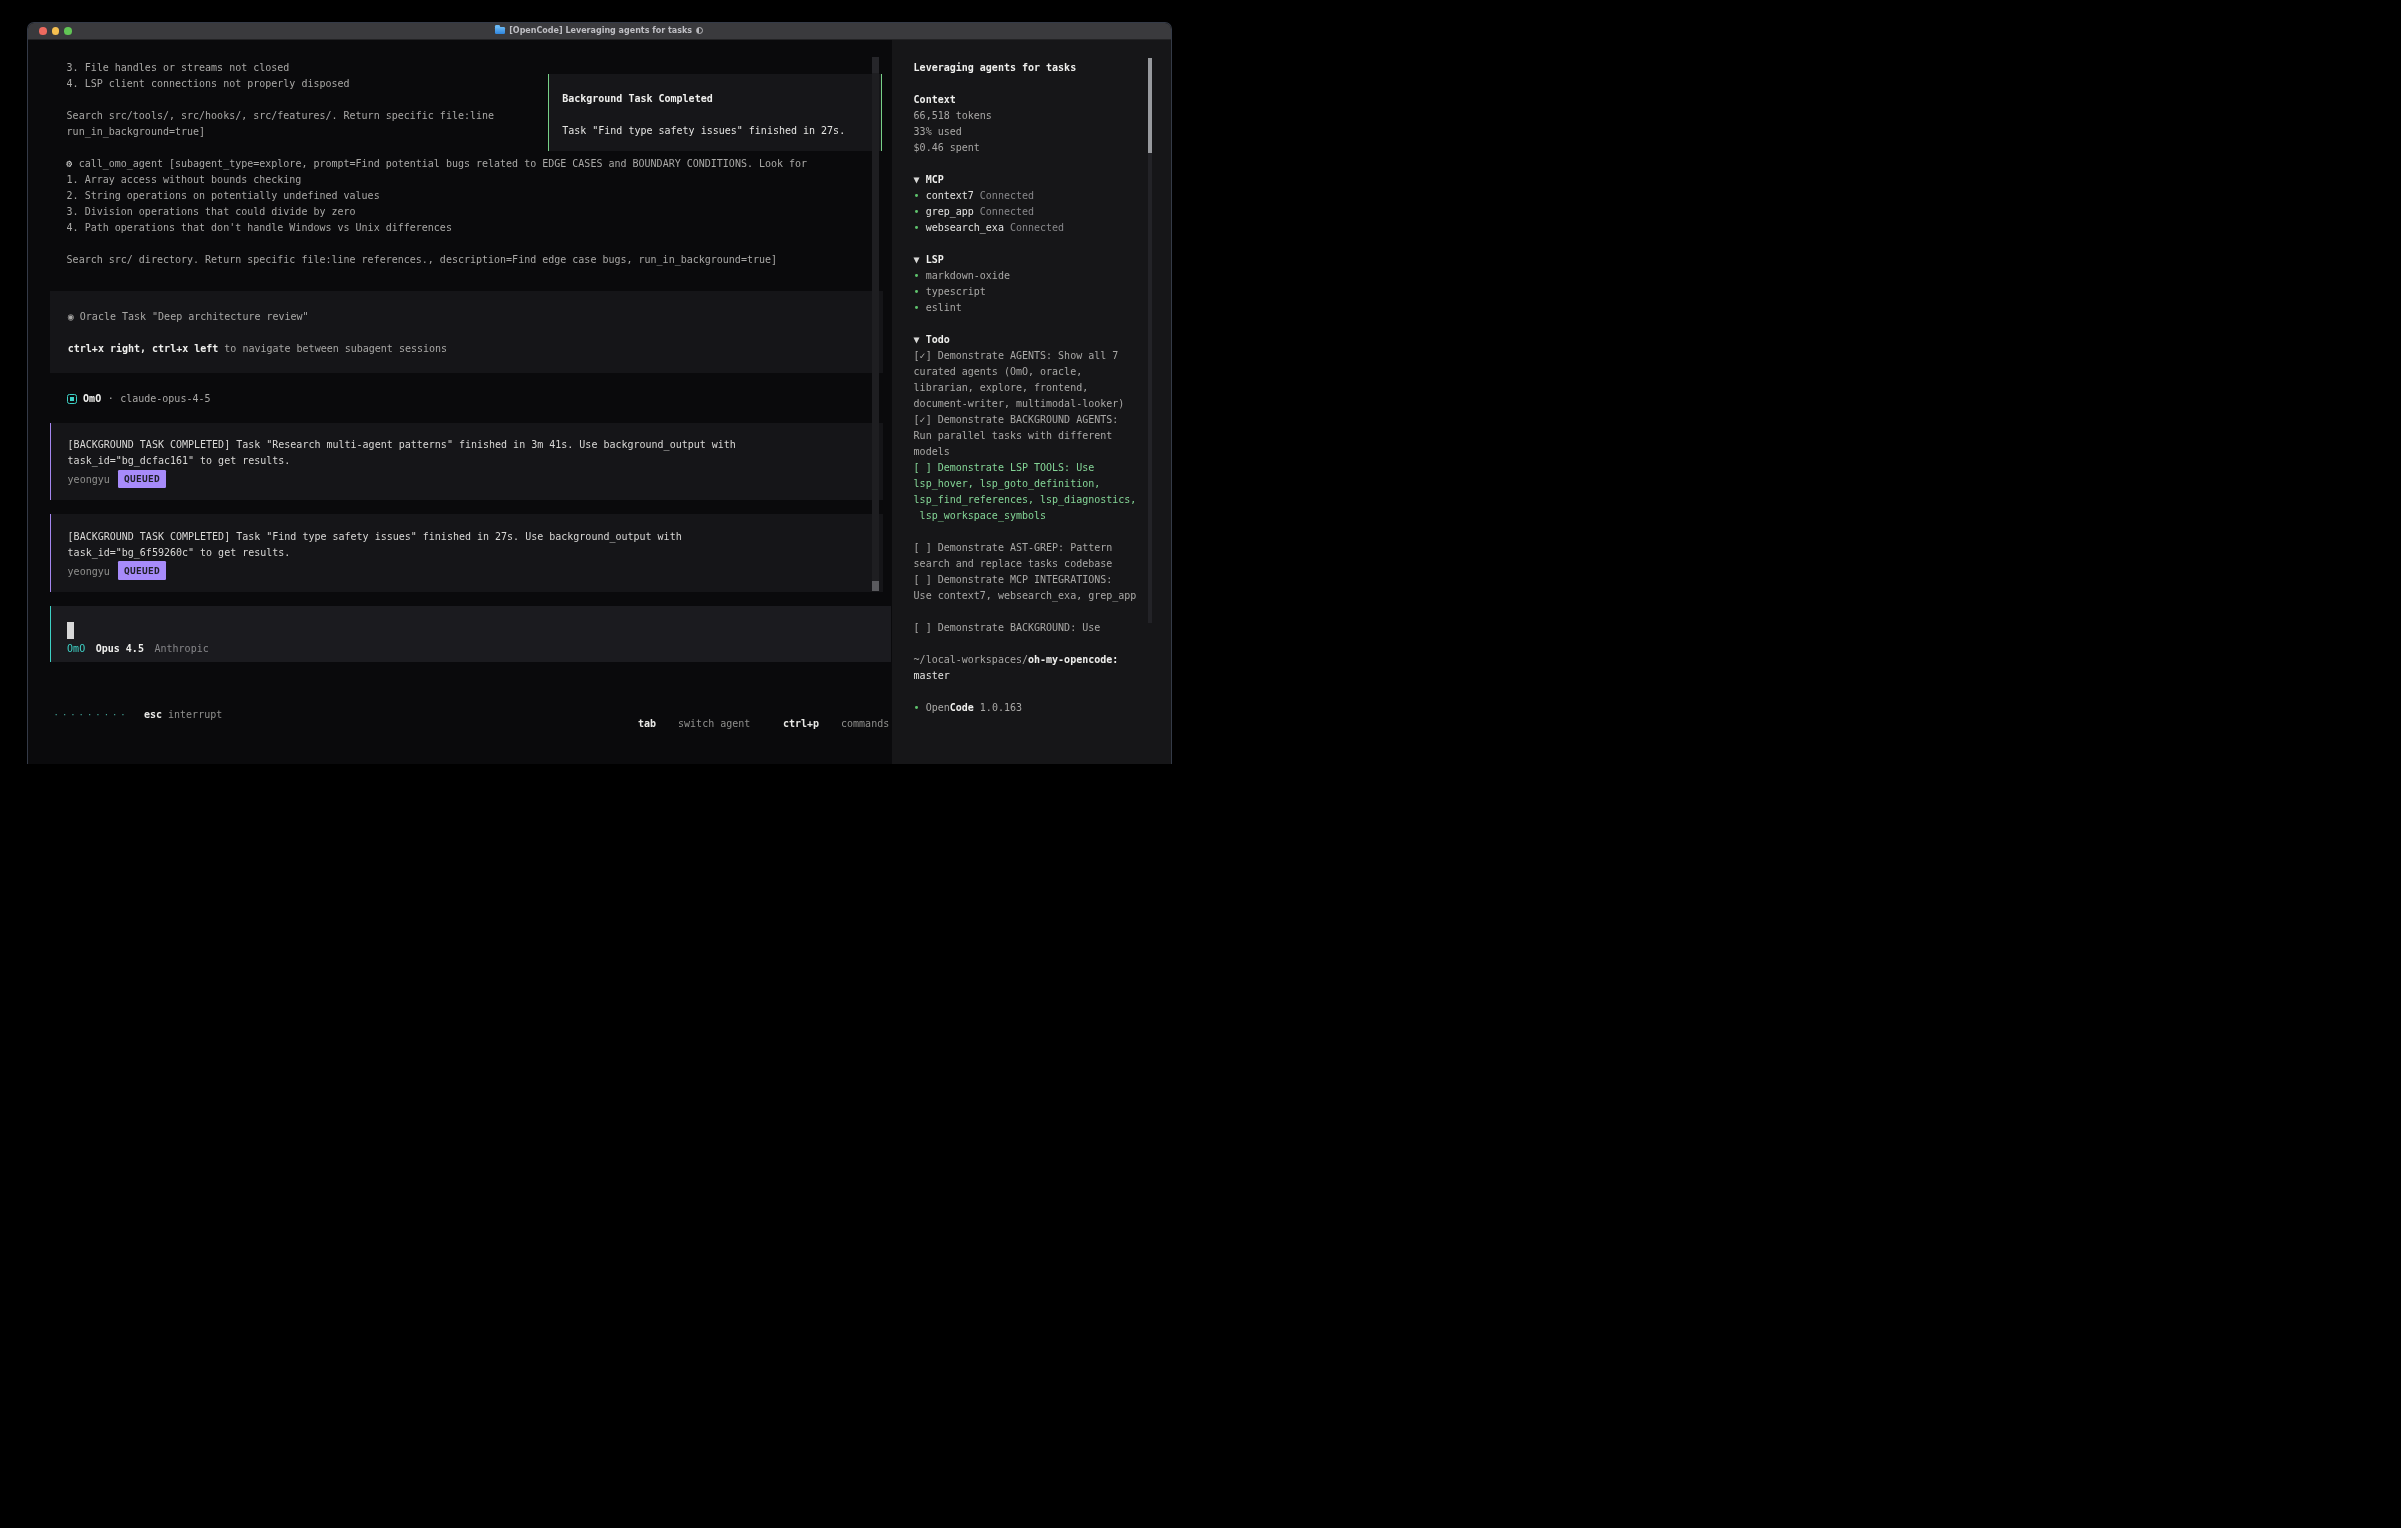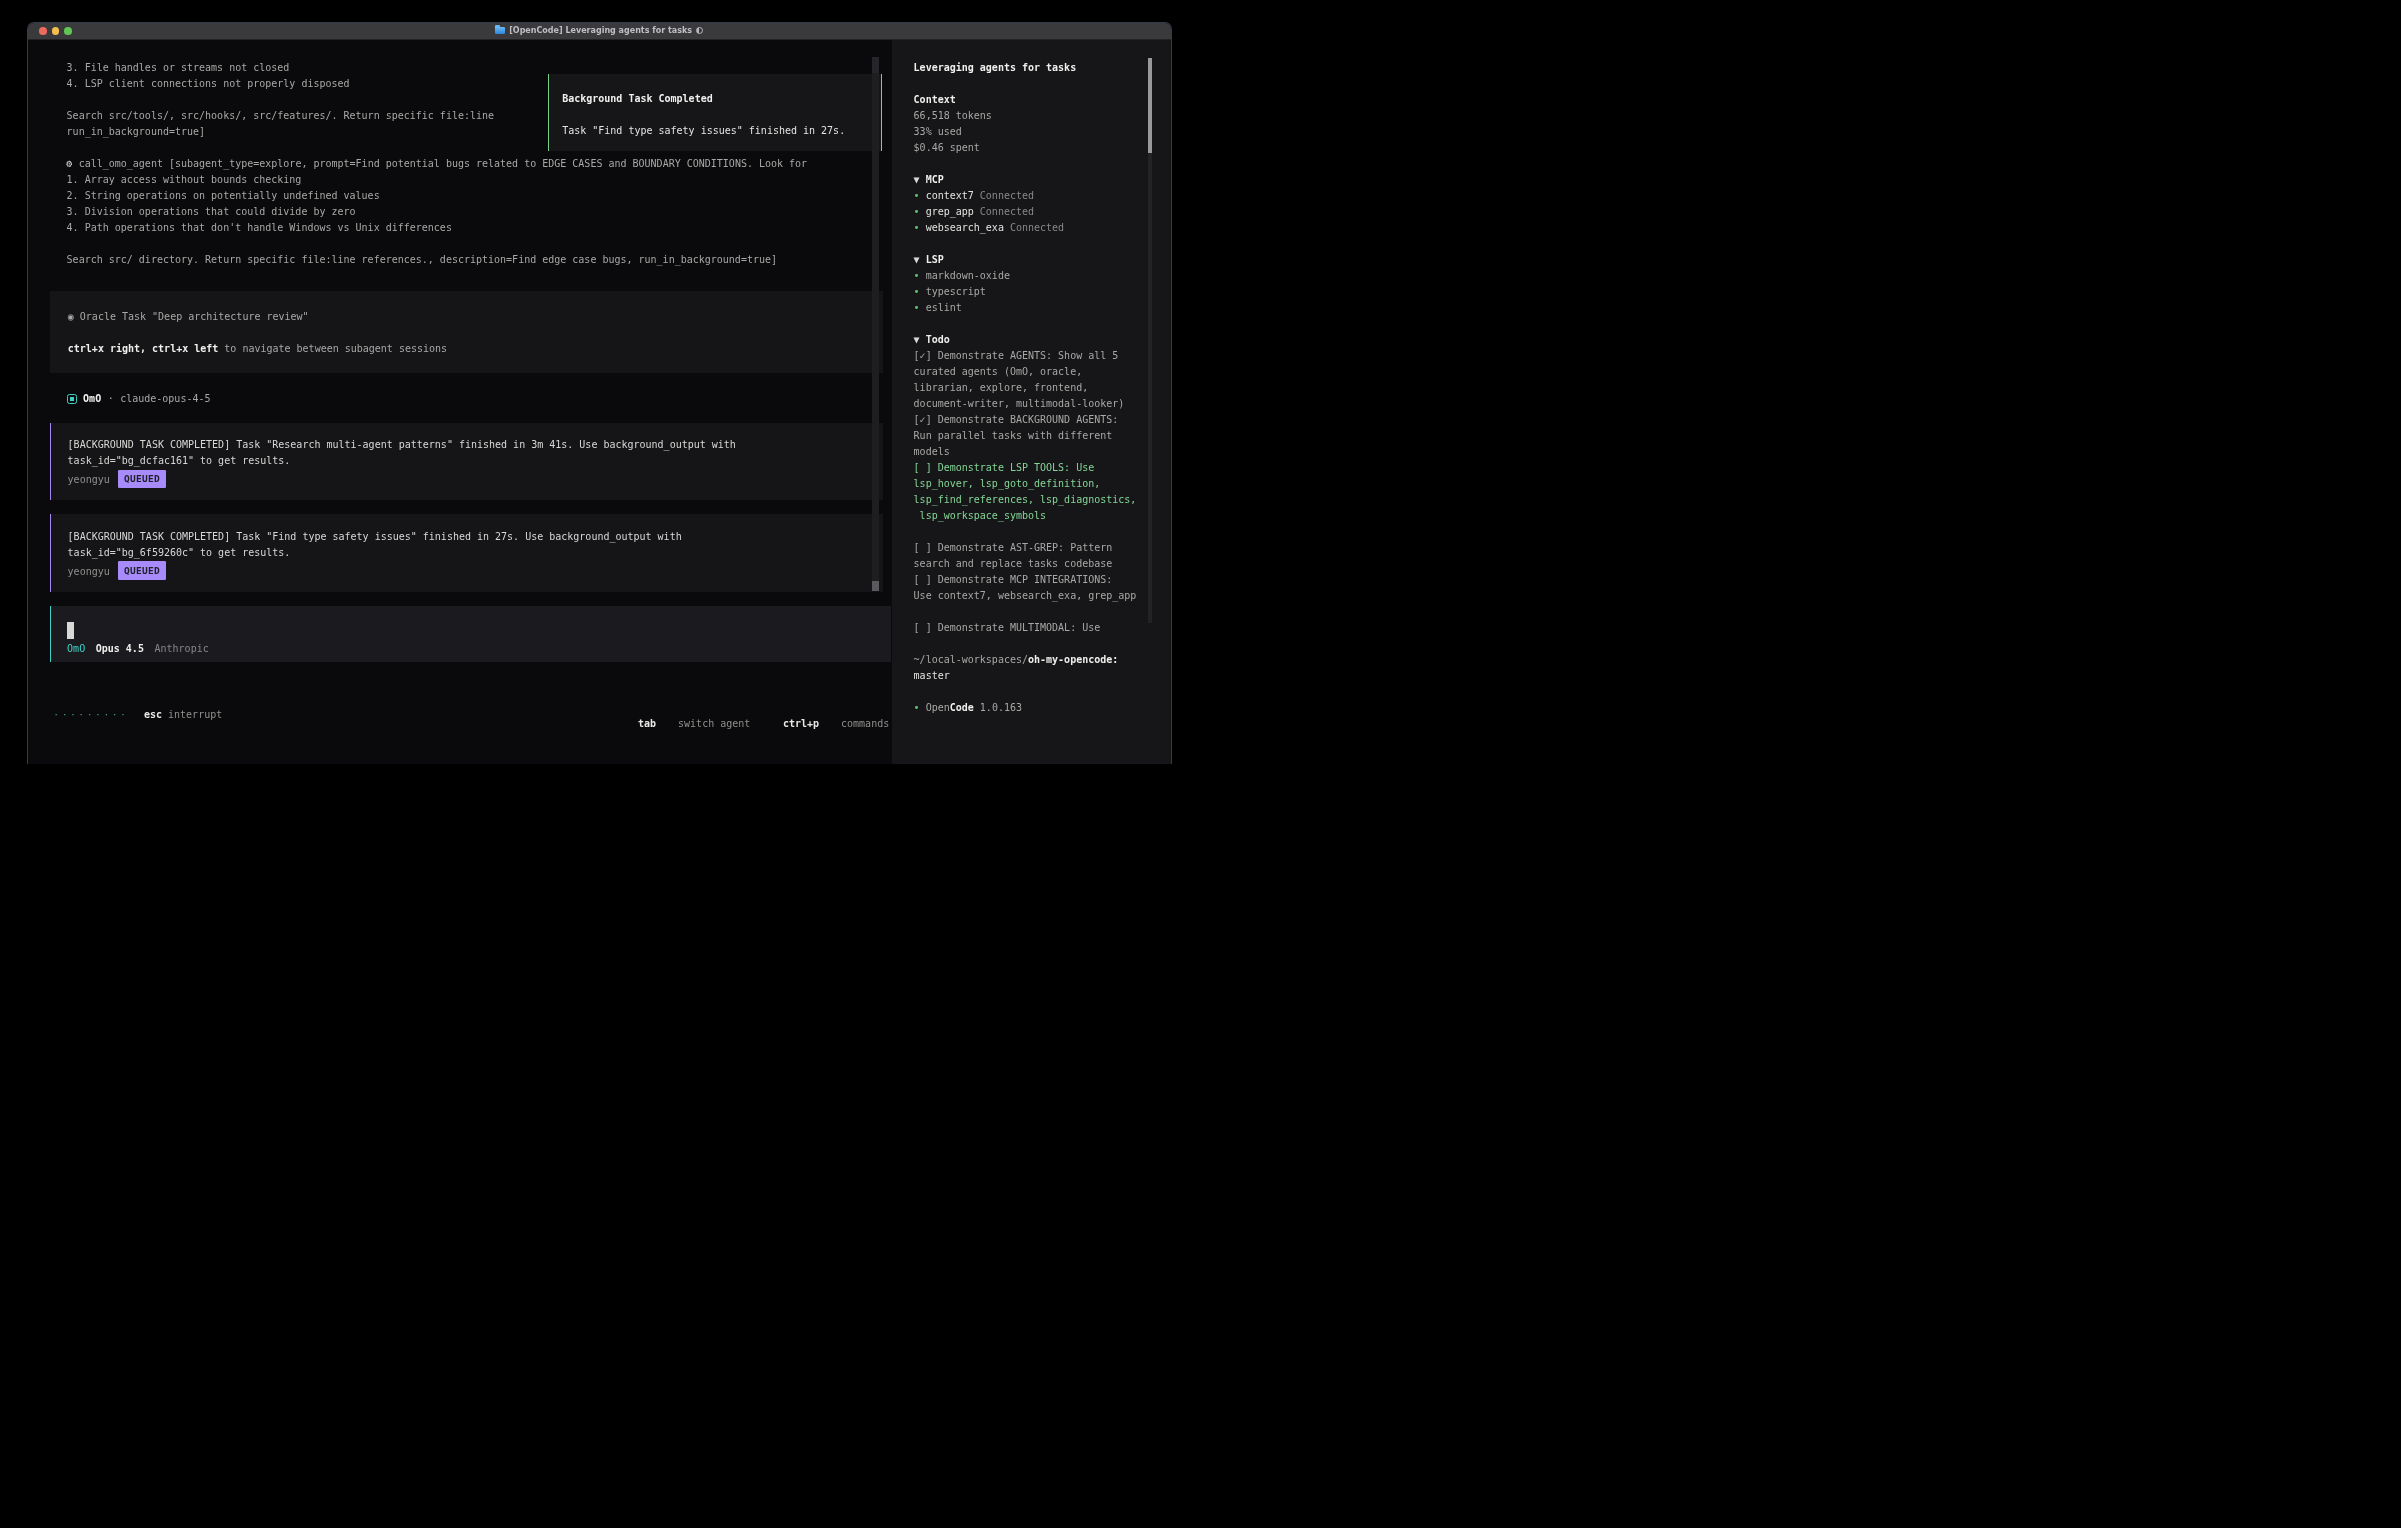--- a/index.html
+++ b/index.html
@@ -194,38 +194,38 @@
           <div class="tline"><span class="seg-b">• </span><span class="seg-w">context7</span><span class="seg-d"> Connected</span></div>
           <div class="tline"><span class="seg-b">• </span><span class="seg-w">grep_app</span><span class="seg-d"> Connected</span></div>
           <div class="tline"><span class="seg-b">• </span><span class="seg-w">websearch_exa</span><span class="seg-d"> Connected</span></div>
           <div class="tline">&nbsp;</div>
           <div class="tline"><span class="seg-arr">▼ </span><span class="seg-wb">LSP</span></div>
           <div class="tline"><span class="seg-b">• </span><span class="seg-g">markdown-oxide</span></div>
           <div class="tline"><span class="seg-b">• </span><span class="seg-g">typescript</span></div>
           <div class="tline"><span class="seg-b">• </span><span class="seg-g">eslint</span></div>
           <div class="tline">&nbsp;</div>
           <div class="tline"><span class="seg-arr">▼ </span><span class="seg-wb">Todo</span></div>
-          <div class="tline"><span class="seg-g">[✓] Demonstrate AGENTS: Show all 5</span></div>
+          <div class="tline"><span class="seg-g">[✓] Demonstrate AGENTS: Show all 7</span></div>
           <div class="tline"><span class="seg-g">curated agents (OmO, oracle,</span></div>
           <div class="tline"><span class="seg-g">librarian, explore, frontend,</span></div>
           <div class="tline"><span class="seg-g">document-writer, multimodal-looker)</span></div>
           <div class="tline"><span class="seg-g">[✓] Demonstrate BACKGROUND AGENTS:</span></div>
           <div class="tline"><span class="seg-g">Run parallel tasks with different</span></div>
           <div class="tline"><span class="seg-g">models</span></div>
           <div class="tline"><span class="seg-grn">[ ] Demonstrate LSP TOOLS: Use</span></div>
           <div class="tline"><span class="seg-grn">lsp_hover, lsp_goto_definition,</span></div>
           <div class="tline"><span class="seg-grn">lsp_find_references, lsp_diagnostics,</span></div>
           <div class="tline"><span class="seg-grn"> lsp_workspace_symbols</span></div>
           <div class="tline">&nbsp;</div>
           <div class="tline"><span class="seg-g">[ ] Demonstrate AST-GREP: Pattern</span></div>
           <div class="tline"><span class="seg-g">search and replace tasks codebase</span></div>
           <div class="tline"><span class="seg-g">[ ] Demonstrate MCP INTEGRATIONS:</span></div>
           <div class="tline"><span class="seg-g">Use context7, websearch_exa, grep_app</span></div>
           <div class="tline">&nbsp;</div>
-          <div class="tline"><span class="seg-g">[ ] Demonstrate MULTIMODAL: Use</span></div>
+          <div class="tline"><span class="seg-g">[ ] Demonstrate BACKGROUND: Use</span></div>
           <div class="tline">&nbsp;</div>
           <div class="tline"><span class="seg-g">~/local-workspaces/</span><span class="seg-wb">oh-my-opencode:</span></div>
           <div class="tline"><span class="seg-w">master</span></div>
           <div class="tline">&nbsp;</div>
           <div class="tline"><span class="seg-b">• </span><span class="seg-g">Open</span><span class="seg-wb">Code</span><span class="seg-g"> 1.0.163</span></div>
         </div>
       <div class="s-track">
         <div class="s-thumb"></div>
       </div>
     </div>

